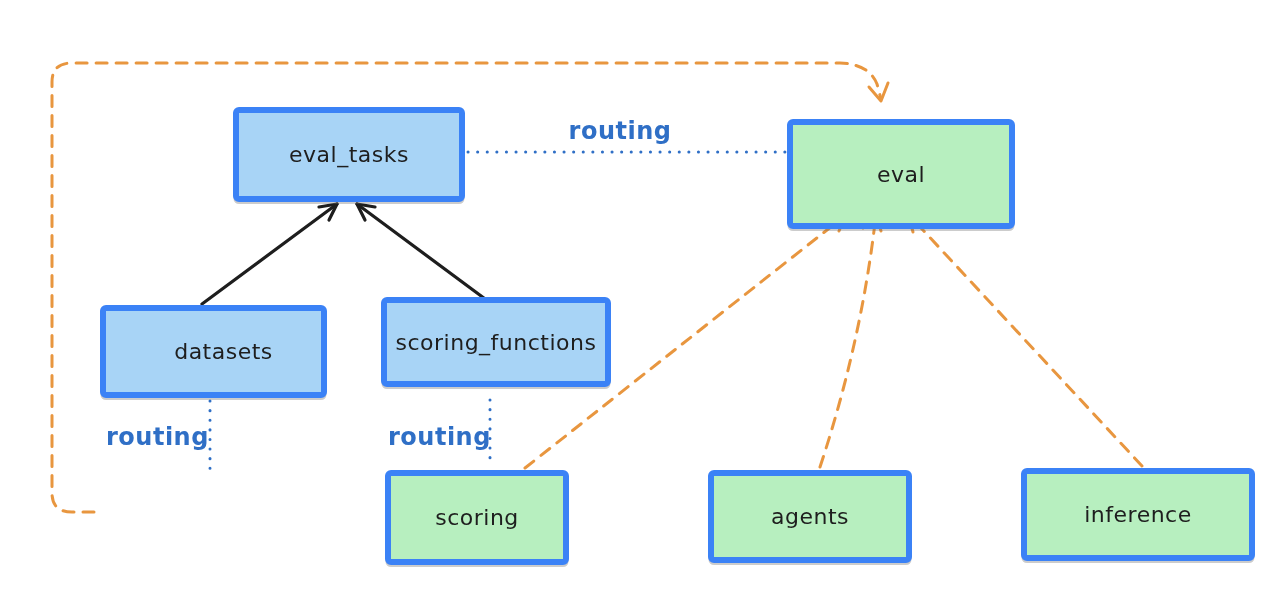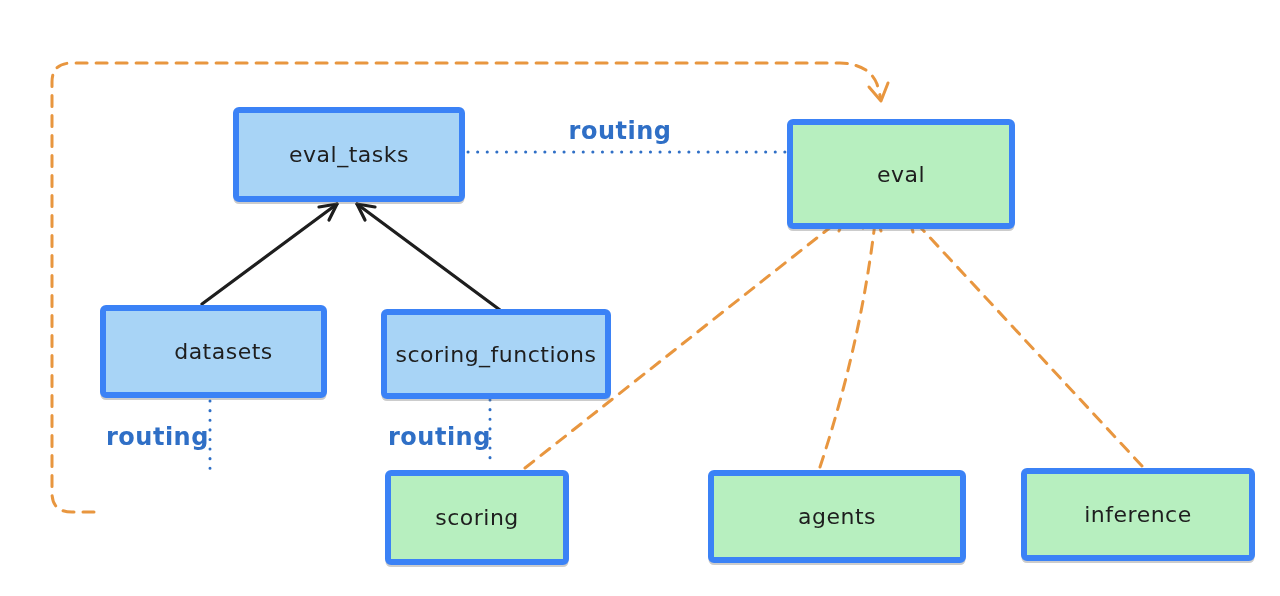--- a/index.html
+++ b/index.html
@@ -34,24 +34,24 @@
     color: #1e1e1e;
     letter-spacing: 0.5px;
     box-shadow: 0 2.5px 0 -0.5px rgba(110,110,110,0.35);
   }
   .node.blue  { background: #a8d4f6; }
   .node.green { background: #b7efbf; }
 
   .node-eval-tasks        { left: 233px;  top: 107px; width: 232px; height: 95px; }
   .node-eval              { left: 787px;  top: 119px; width: 228px; height: 110px; }
   .node-datasets          { left: 100px;  top: 305px; width: 227px; height: 93px; padding-left: 20px; }
-  .node-scoring-functions { left: 381px;  top: 309px; width: 230px; height: 90px; }
+  .node-scoring-functions { left: 381px;  top: 297px; width: 230px; height: 90px; }
   .node-datasetio         { left: 95px;   top: 478px; width: 230px; height: 88px; }
   .node-scoring           { left: 385px;  top: 470px; width: 184px; height: 95px; }
-  .node-agents            { left: 708px;  top: 470px; width: 258px; height: 93px; }
+  .node-agents            { left: 708px;  top: 470px; width: 204px; height: 93px; }
   .node-inference         { left: 1021px; top: 468px; width: 234px; height: 93px; }
 
   .edge-label {
     position: absolute;
     color: #2f6fc6;
     font-size: 24px;
     font-weight: 700;
     text-align: center;
     letter-spacing: 0.5px;
   }

